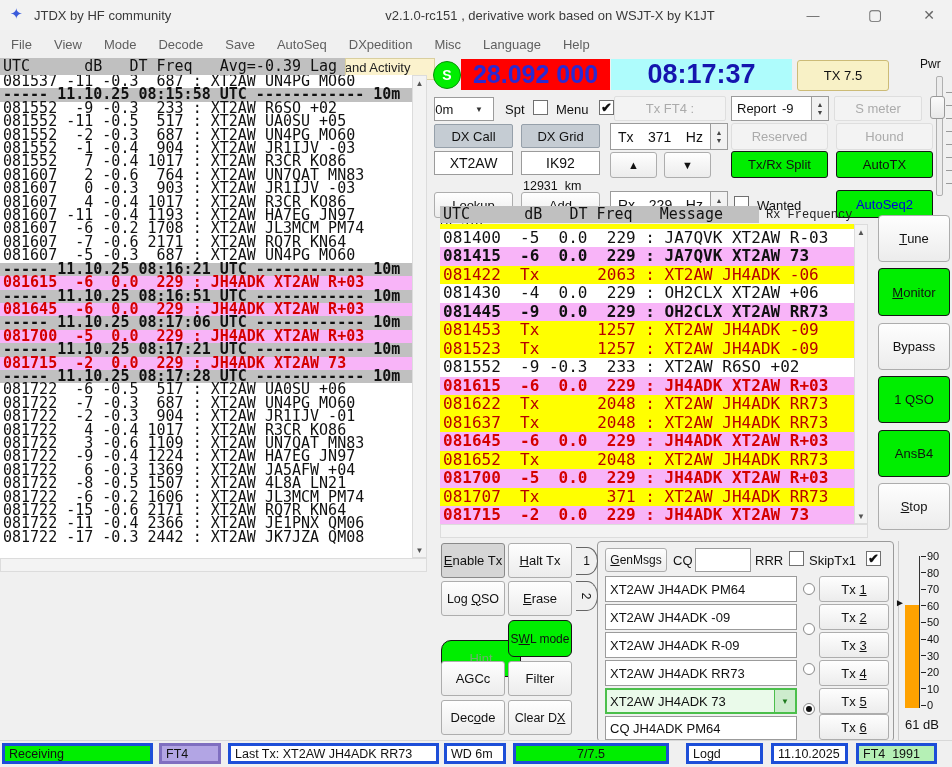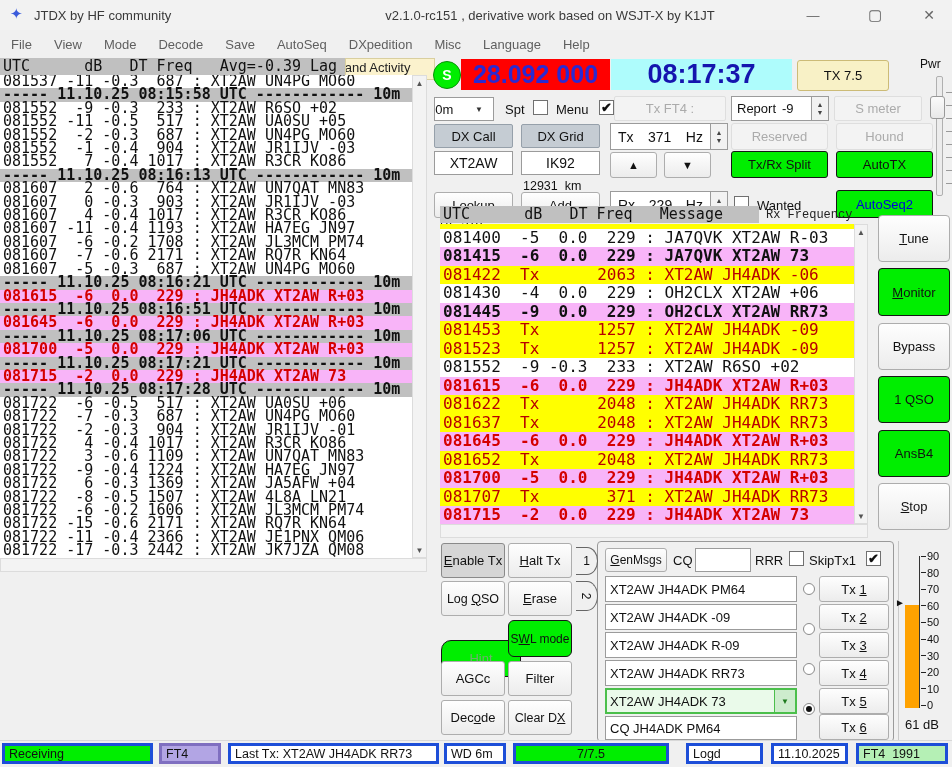--- a/index.html
+++ b/index.html
@@ -106,21 +106,20 @@
   <div class="abs dheader" id="ba-header">UTC      dB   DT Freq   Avg=-0.39 Lag</div>
   <div class="abs" id="ba-tab">Band Activity</div>
   <div class="abs" id="ba-rows">
       <div class="row n">081537 -11 -0.3  687 : XT2AW UN4PG MO60</div>
       <div class="row sep">----- 11.10.25 08:15:58 UTC ------------ 10m</div>
       <div class="row n">081552  -9 -0.3  233 : XT2AW R6SO +02</div>
       <div class="row n">081552 -11 -0.5  517 : XT2AW UA0SU +05</div>
       <div class="row n">081552  -2 -0.3  687 : XT2AW UN4PG MO60</div>
       <div class="row n">081552  -1 -0.4  904 : XT2AW JR1IJV -03</div>
       <div class="row n">081552   7 -0.4 1017 : XT2AW R3CR KO86</div>
-      <div class="row sep">----- 11.10.25 08:16:13 UTC ------------ 10m</div>
       <div class="row n">081607   2 -0.6  764 : XT2AW UN7QAT MN83</div>
       <div class="row n">081607   0 -0.3  903 : XT2AW JR1IJV -03</div>
       <div class="row n">081607   4 -0.4 1017 : XT2AW R3CR KO86</div>
       <div class="row n">081607 -11 -0.4 1193 : XT2AW HA7EG JN97</div>
       <div class="row n">081607  -6 -0.2 1708 : XT2AW JL3MCM PM74</div>
       <div class="row n">081607  -7 -0.6 2171 : XT2AW RQ7R KN64</div>
       <div class="row n">081607  -5 -0.3  687 : XT2AW UN4PG MO60</div>
       <div class="row sep">----- 11.10.25 08:16:21 UTC ------------ 10m</div>
       <div class="row hl">081615  -6  0.0  229 : JH4ADK XT2AW R+03</div>
       <div class="row sep">----- 11.10.25 08:16:51 UTC ------------ 10m</div>
@@ -416,14 +415,14 @@
   <div class="abs" style="left:905px;top:717px;font-size:13px;">61 dB</div>
 
   <div class="abs" style="left:0;top:740px;width:952px;height:27px;background:#f0f0f0;border-top:1px solid #d8d8d8;"></div>
   <div class="abs statusbox" style="left:2px;width:151px;background:var(--green);">Receiving</div>
   <div class="abs statusbox" style="left:159px;width:62px;background:var(--lavender);border-color:#7f6fc0;">FT4</div>
   <div class="abs statusbox" style="left:228px;width:211px;">Last Tx: XT2AW JH4ADK RR73</div>
   <div class="abs statusbox" style="left:444px;width:62px;">WD 6m</div>
   <div class="abs statusbox" style="left:513px;width:156px;background:var(--green);justify-content:center;">7/7.5</div>
   <div class="abs statusbox" style="left:686px;width:77px;">Logd</div>
   <div class="abs statusbox" style="left:771px;width:77px;">11.10.2025</div>
-  <div class="abs statusbox" style="left:856px;width:92px;background:var(--ltgreen);">FT4  1991</div>
+  <div class="abs statusbox" style="left:856px;width:81px;background:var(--ltgreen);">FT4  1991</div>
 </div>
 
 </body></html>

